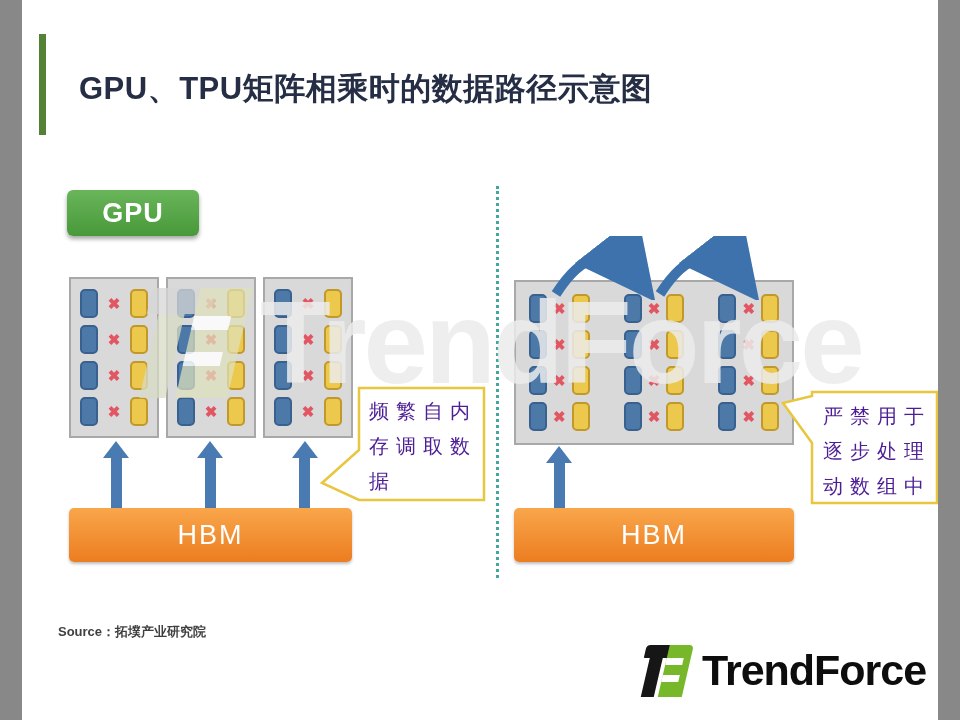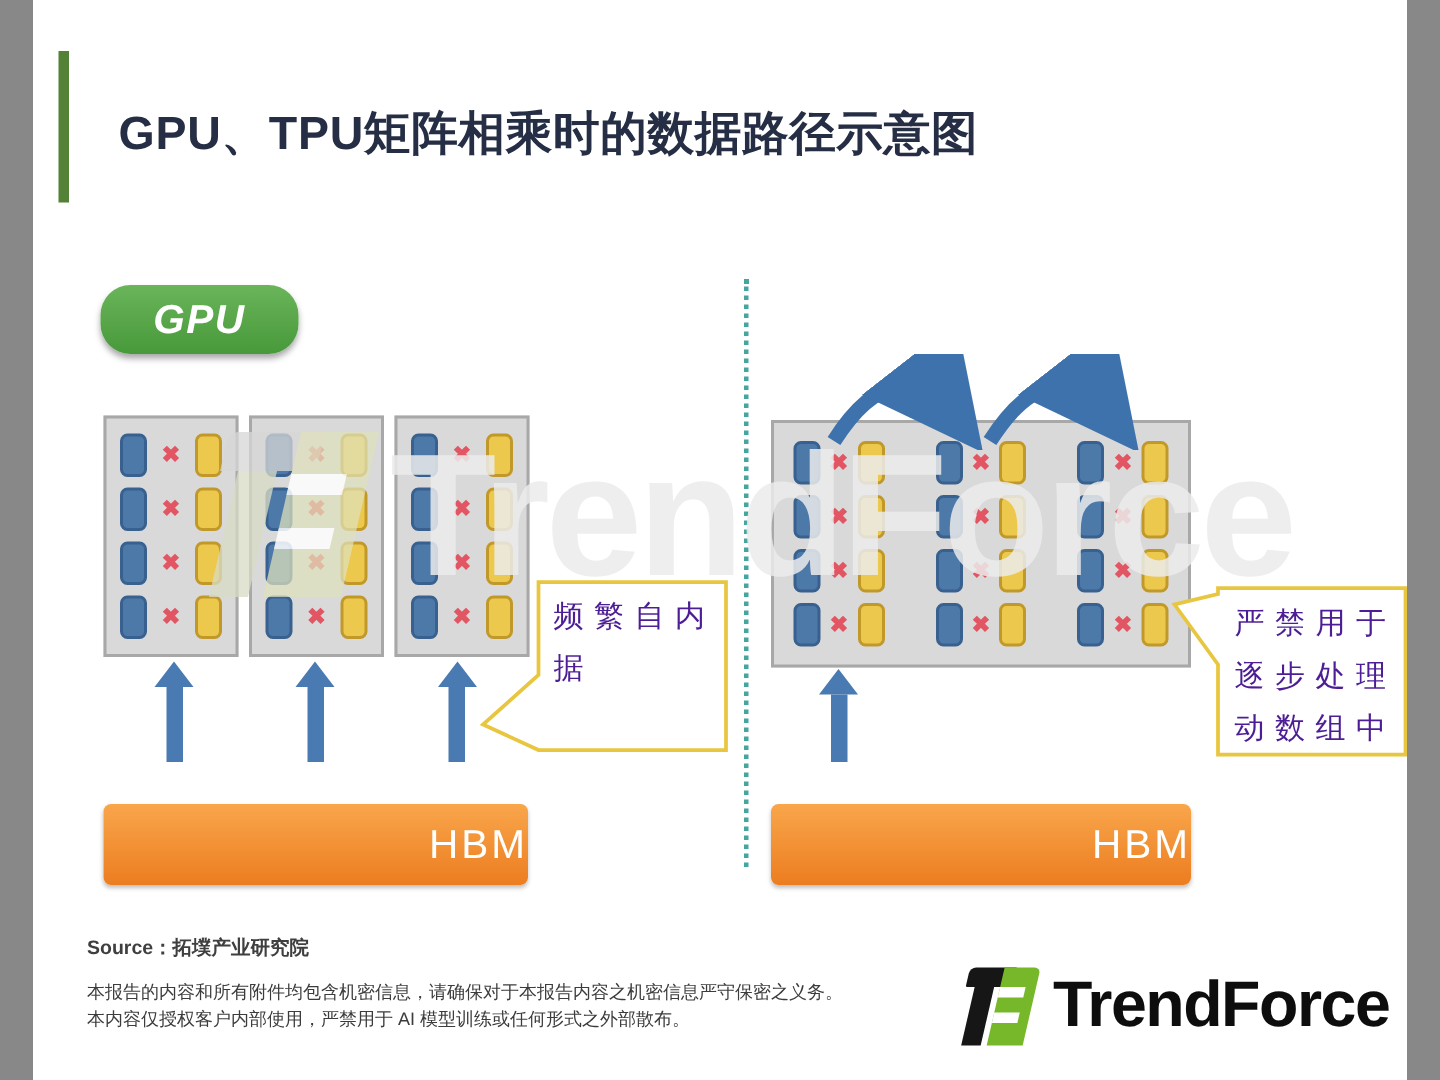--- a/index.html
+++ b/index.html
@@ -18,25 +18,24 @@
   .watermark { position:absolute; left:104px; top:284px; display:flex; align-items:center; z-index:5; opacity:0.85; pointer-events:none; }
   .wm-mark { position:relative; width:120px; height:118px; transform:skewX(-13deg); margin-right:14px; }
   .wm-bar  { position:absolute; left:14px; top:4px; width:64px; height:26px; background:rgba(214,214,214,0.9); border-radius:6px 0 0 0; }
   .wm-leg  { position:absolute; left:26px; top:30px; width:26px; height:84px; background:rgba(216,219,196,0.9); }
   .wm-f    { position:absolute; left:62px; top:4px; width:52px; height:110px; background:rgba(223,226,188,0.85); }
   .wm-f::before, .wm-f::after { content:""; position:absolute; left:0; width:72%; height:14px; background:#fff; }
   .wm-f::before { top:28px; } .wm-f::after { top:64px; }
   .wm-text { font-size:116px; font-weight:800; color:#ececec; letter-spacing:-3px; line-height:1; }
   
   .tag {
-    position:absolute; height:46px; border-radius:20px; color:#fff;
+    position:absolute; height:46px; border-radius:6px; color:#fff;
     font-size:27px; font-weight:bold; letter-spacing:1px; text-align:center; line-height:46px;
     background:linear-gradient(#6ab55a, #47993a); box-shadow:0 3px 4px rgba(0,0,0,0.35);
     z-index:3;
-    font-style:italic;
   }
   .gpu-tag { left:45px; top:190px; width:132px; }
   .tpu-tag { left:490px; top:189px; width:128px; }
   
   .divider { position:absolute; left:474px; top:186px; height:392px; width:0; border-left:3px dotted #45a6a0; }
   
   .chip, .tpu-chip { background:#d9d9d9; border:2px solid #a8a8a8; z-index:2; }
   .gpu-chips { position:absolute; left:47px; top:277px; display:flex; gap:7px; z-index:2; }
   .chip { width:90px; height:161px; }
   .rows { display:flex; flex-direction:column; justify-content:space-between; height:100%; padding:10px 9px; }
@@ -53,23 +52,23 @@
   .gpu-arrows { position:absolute; left:47px; top:441px; width:283px; height:67px; display:flex; justify-content:space-around; z-index:1; }
   .up-arrow { width:26px; display:flex; flex-direction:column; align-items:center; }
   .up-arrow .head { width:0; height:0; border-left:13px solid transparent; border-right:13px solid transparent; border-bottom:17px solid #4a7ab2; }
   .up-arrow .shaft { width:11px; background:#4a7ab2; }
   .gpu-arrows .shaft { height:50px; }
   .tpu-arrow { position:absolute; left:524px; top:446px; z-index:1; }
   .tpu-arrow .shaft { height:45px; }
   .curves { position:absolute; left:490px; top:236px; z-index:3; }
   
   .hbm {
-    position:absolute; top:536px; height:54px; border-radius:5px;
+    position:absolute; top:508px; height:54px; border-radius:5px;
     background:linear-gradient(#f9a64b, #ec7d20); color:#fff; font-size:27px;
-    letter-spacing:2px; text-align:right; line-height:54px; z-index:2;
+    letter-spacing:2px; text-align:center; line-height:54px; z-index:2;
     box-shadow:0 2px 3px rgba(0,0,0,0.25);
   }
   .hbm-gpu { left:47px; width:283px; }
   .hbm-tpu { left:492px; width:280px; }
   
   .callout-svg { position:absolute; z-index:10; }
   .callout-text { position:absolute; z-index:11; color:#4c1d95; font-size:20px; line-height:35px; letter-spacing:7px; white-space:nowrap; }
   .co-left-svg { left:295px; top:383px; }
   .co-left-text { left:347px; top:394px; }
   .co-right-svg { left:753px; top:386px; }
@@ -288,37 +287,34 @@
     <span class="shaft"></span>
   </div>
 
   <div class="hbm hbm-tpu">HBM</div>
 
   <svg class="callout-svg co-left-svg" width="172" height="122" viewBox="0 0 172 122">
     <path d="M42,5 H167 V117 H42 L5,100 L42,67 Z" fill="#ffffff" stroke="#e8c63f" stroke-width="2.5" stroke-linejoin="miter"></path>
   </svg>
   <div class="callout-text co-left-text">
     <div>频繁自内</div>
+    <div>存调取数</div>
     <div>据</div>
   </div>
 
   <svg class="callout-svg co-right-svg" width="168" height="122" viewBox="0 0 168 122">
     <path d="M37,6 H162 V117 H37 V57 L8,17 L37,10 Z" fill="#ffffff" stroke="#e8c63f" stroke-width="2.5" stroke-linejoin="miter"></path>
   </svg>
   <div class="callout-text co-right-text">
     <div>严禁用于</div>
     <div>逐步处理</div>
     <div>动数组中</div>
   </div>
 
   <div class="source">Source：拓墣产业研究院</div>
-  <div class="disclaimer">
-    <div>本报告的内容和所有附件均包含机密信息，请确保对于本报告内容之机密信息严守保密之义务。</div>
-    <div>本内容仅授权客户内部使用，严禁用于 AI 模型训练或任何形式之外部散布。</div>
-  </div>
 
   <div class="logo">
     <div class="lg-mark">
       <div class="lg-bar"></div>
       <div class="lg-leg"></div>
       <div class="lg-f"></div>
     </div>
     <span class="lg-text">TrendForce</span>
   </div>
 

